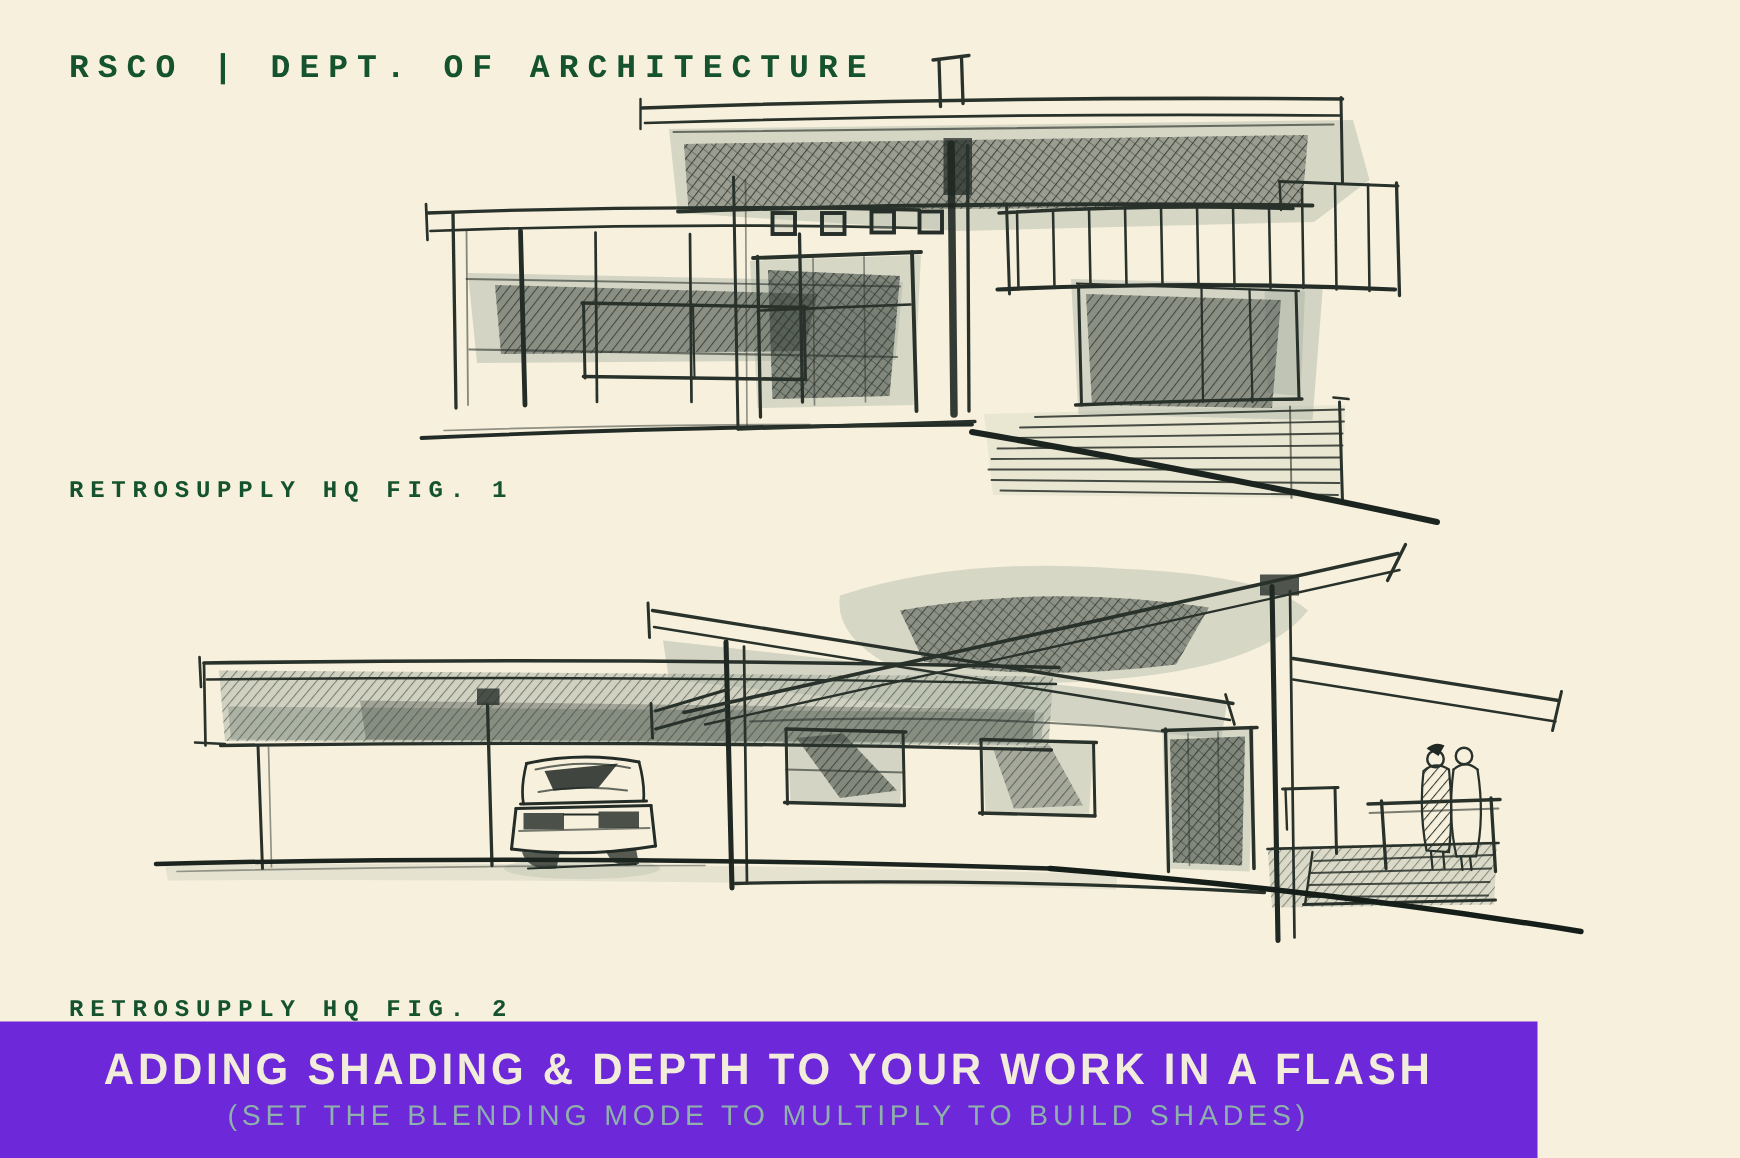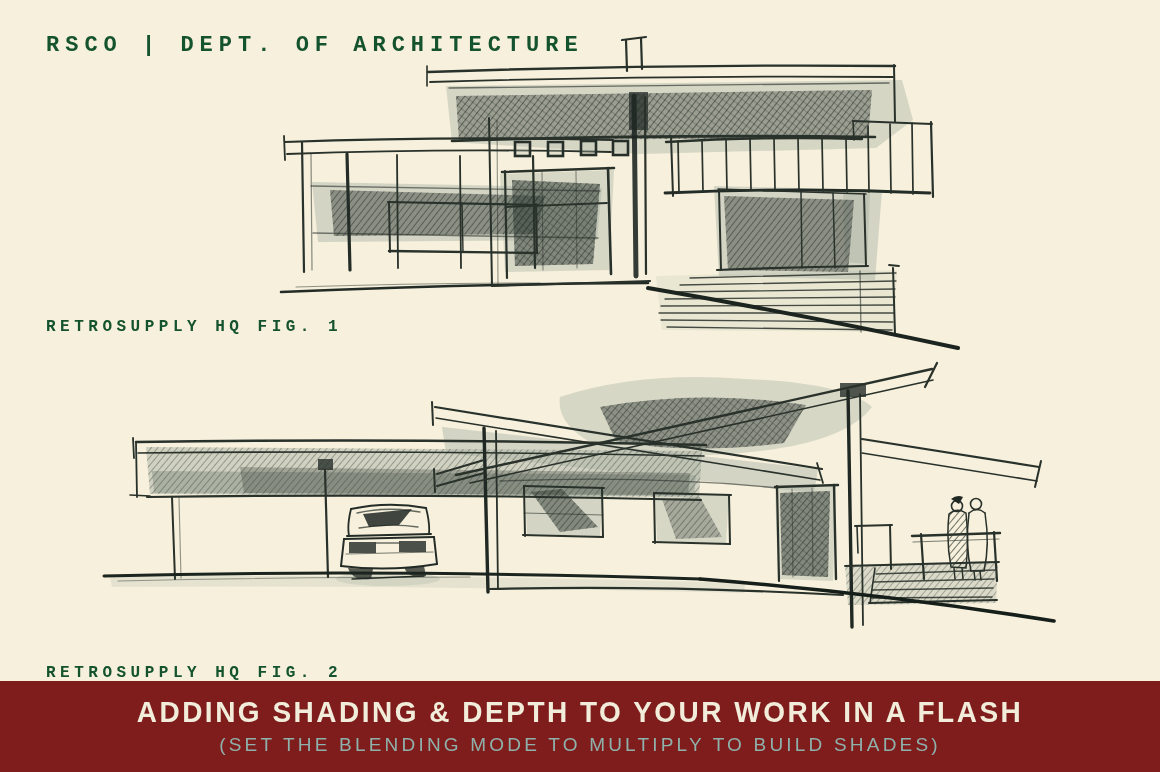--- a/index.html
+++ b/index.html
@@ -7,21 +7,21 @@
        background:#f6f0dc;font-family:"Liberation Sans",sans-serif;}
   .page{position:absolute;inset:0;background:#f6f0dc;}
   .typew{font-family:"Liberation Mono","DejaVu Sans Mono",monospace;font-weight:bold;color:#14532d;}
   .header-title{position:absolute;left:46px;top:33px;font-size:22px;letter-spacing:6px;white-space:nowrap;}
   .fig-caption{position:absolute;left:46px;font-size:16px;letter-spacing:4.5px;white-space:nowrap;}
   #cap1{top:318px;}
   #cap2{top:622px;margin-top:42px;}
   .sketch{position:absolute;left:0;}
   #sketch1{top:0;}
   #sketch2{top:355px;}
-  .banner{position:absolute;left:0;bottom:0;width:1160px;height:91px;background:#7f1d1d;
+  .banner{position:absolute;left:0;bottom:0;width:1025px;height:91px;background:#6d28d9;
           display:flex;flex-direction:column;align-items:center;justify-content:center;gap:5px;}
   .banner-headline{color:#f2edda;font-size:28px;font-weight:bold;letter-spacing:2.5px;white-space:nowrap;
                    transform:scaleY(1.05);}
   .banner-subline{color:#8fb1ab;font-size:19px;font-weight:normal;letter-spacing:3.2px;white-space:nowrap;}
 </style>
 </head>
 <body>
 
 <div class="page">
 

